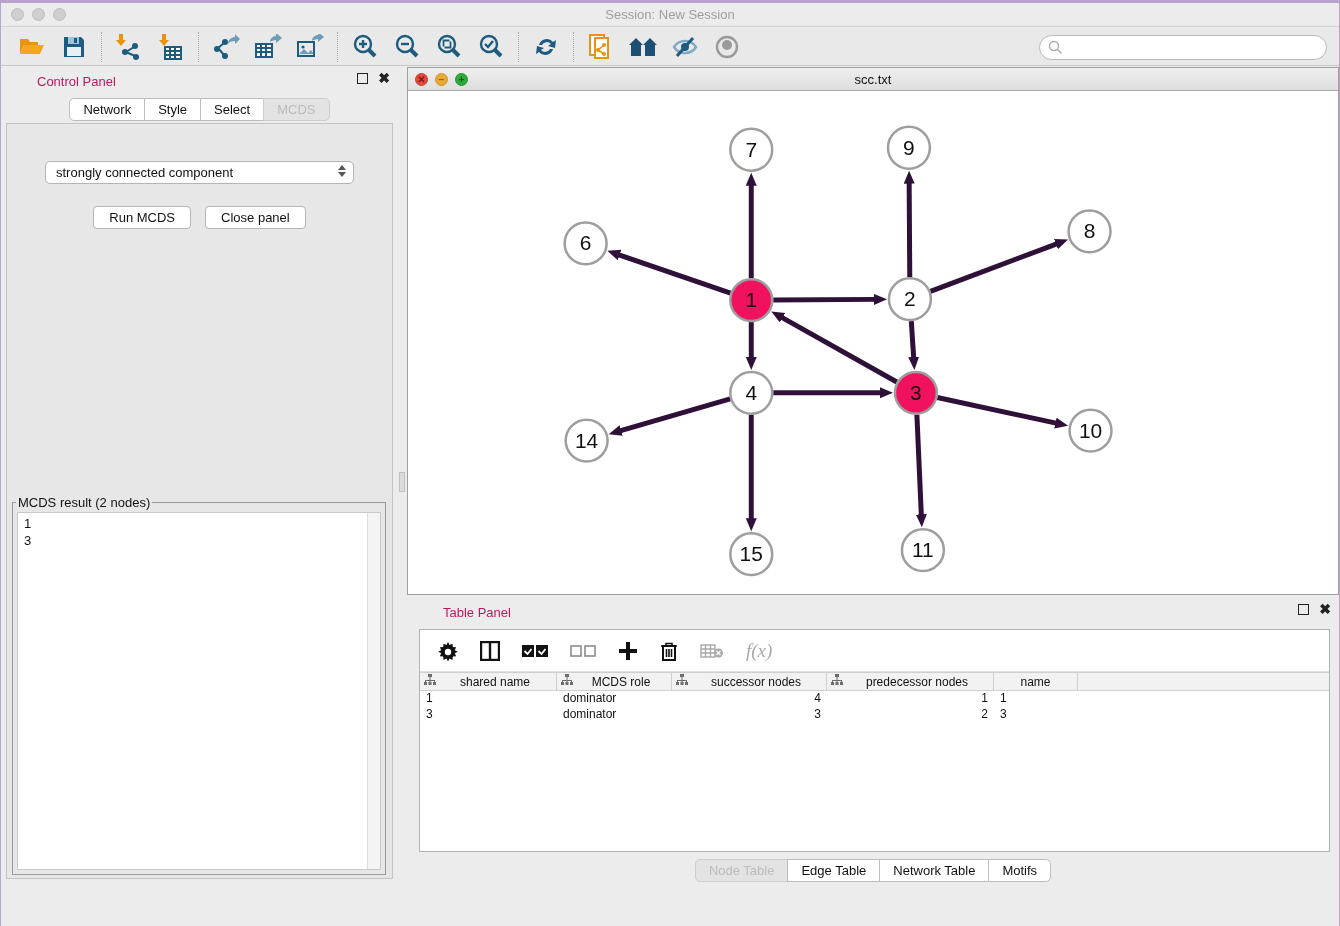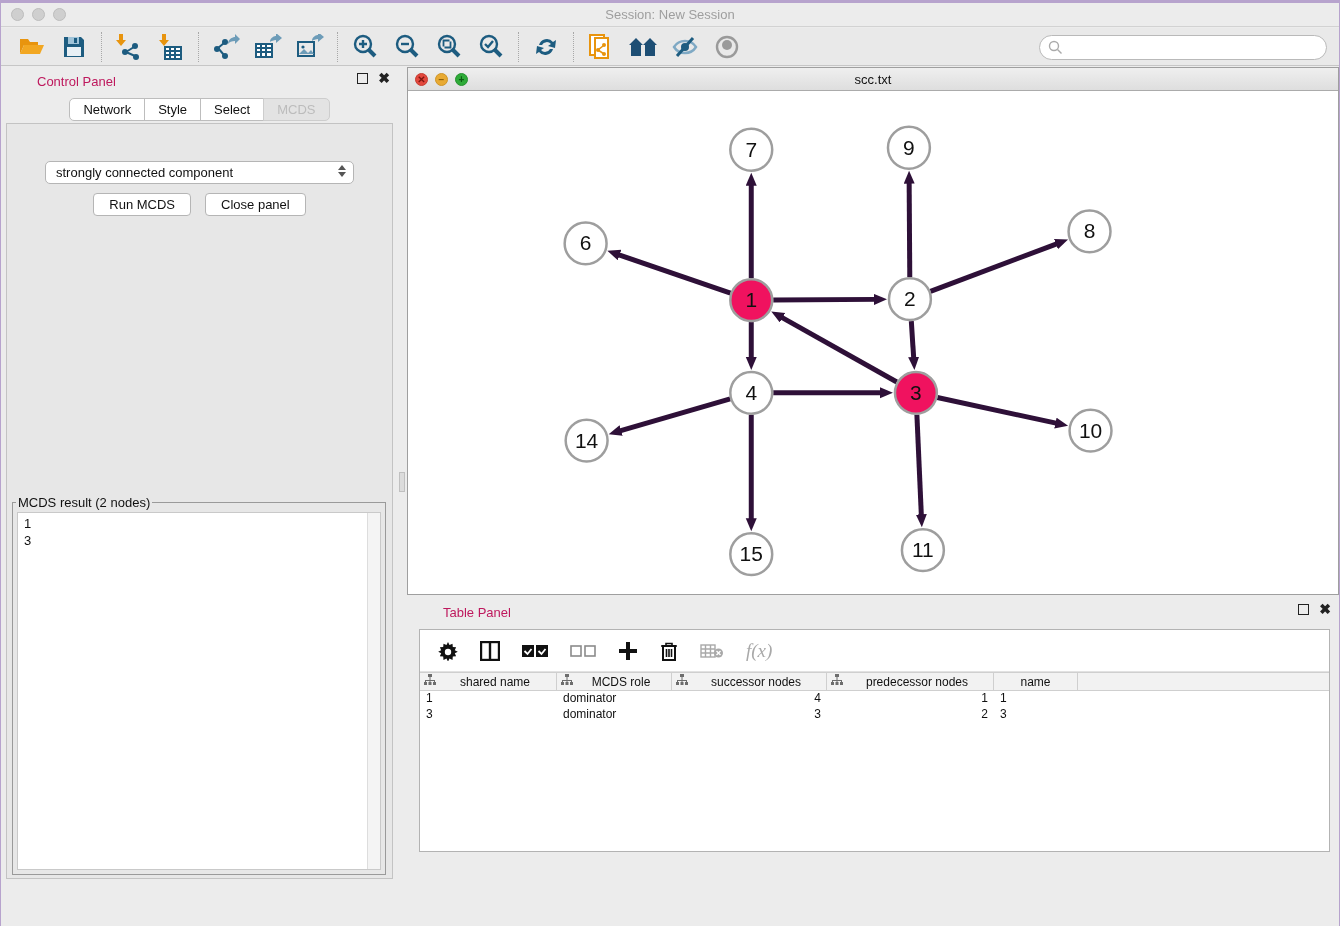--- a/index.html
+++ b/index.html
@@ -48,21 +48,21 @@
   .cp-body { position:absolute; top:56px; left:5px; right:5px; bottom:3px;
     background:#e7e7e7; border:1px solid #c3c3c3; }
   .opt-label { position:absolute; top:17px; left:0; right:0; text-align:center; font-size:13px; color:#111; }
   .opt-select { position:absolute; top:37px; left:38px; right:38px; height:23px; background:#fff;
     border:1px solid #b5b5b5; border-radius:5px; font-size:13px; display:flex; align-items:center;
     padding-left:10px; color:#111; }
   .spin { position:absolute; right:7px; top:3px; display:flex; flex-direction:column; gap:2px; }
   .spin i { width:0; height:0; border-left:4px solid transparent; border-right:4px solid transparent; }
   .spin .up { border-bottom:5px solid #555; }
   .spin .dn { border-top:5px solid #555; }
-  .btn-row { position:absolute; top:69px; left:0; right:0; display:flex; justify-content:center; gap:14px; }
+  .btn-row { position:absolute; top:82px; left:0; right:0; display:flex; justify-content:center; gap:14px; }
   .btn { background:#fff; border:1px solid #b5b5b5; border-radius:4px; font-size:13px; color:#111;
     padding:3px 15px; }
 
   fieldset.result { position:absolute; left:5px; right:6px; top:371px; bottom:3px;
     border:1px solid #9a9a9a; background:#e7e7e7; padding:0; }
   fieldset.result legend { font-size:13px; color:#111; margin-left:3px; padding:0 2px; }
   .result-box { position:absolute; left:4px; right:4px; top:2px; bottom:4px; background:#fff;
     border:1px solid #c9c9c9; }
   .result-lines { position:absolute; left:6px; top:2px; font-size:13px; color:#111; line-height:17px; white-space:pre; }
   .result-scroll { position:absolute; right:0; top:0; bottom:0; width:13px; background:#f4f4f4; border-left:1px solid #ddd; }
@@ -512,17 +512,23 @@
               </div>
               <div class="trow">
                 <div class="td" style="width: 137px; text-align: left;">3</div>
                 <div class="td" style="width: 115px; text-align: left;">dominator</div>
                 <div class="td" style="width: 155px; text-align: right;">3</div>
                 <div class="td" style="width: 167px; text-align: right;">2</div>
                 <div class="td" style="width: 84px; text-align: left;">3</div>
               </div>
             </div>
         </div>
+        <div class="tp-tabs">
+            <div class="tab selected">Node Table</div>
+            <div class="tab">Edge Table</div>
+            <div class="tab">Network Table</div>
+            <div class="tab">Motifs</div>
+          </div>
       </div>
     </div>
   </div>
 
 </div>
 
 </body></html>

